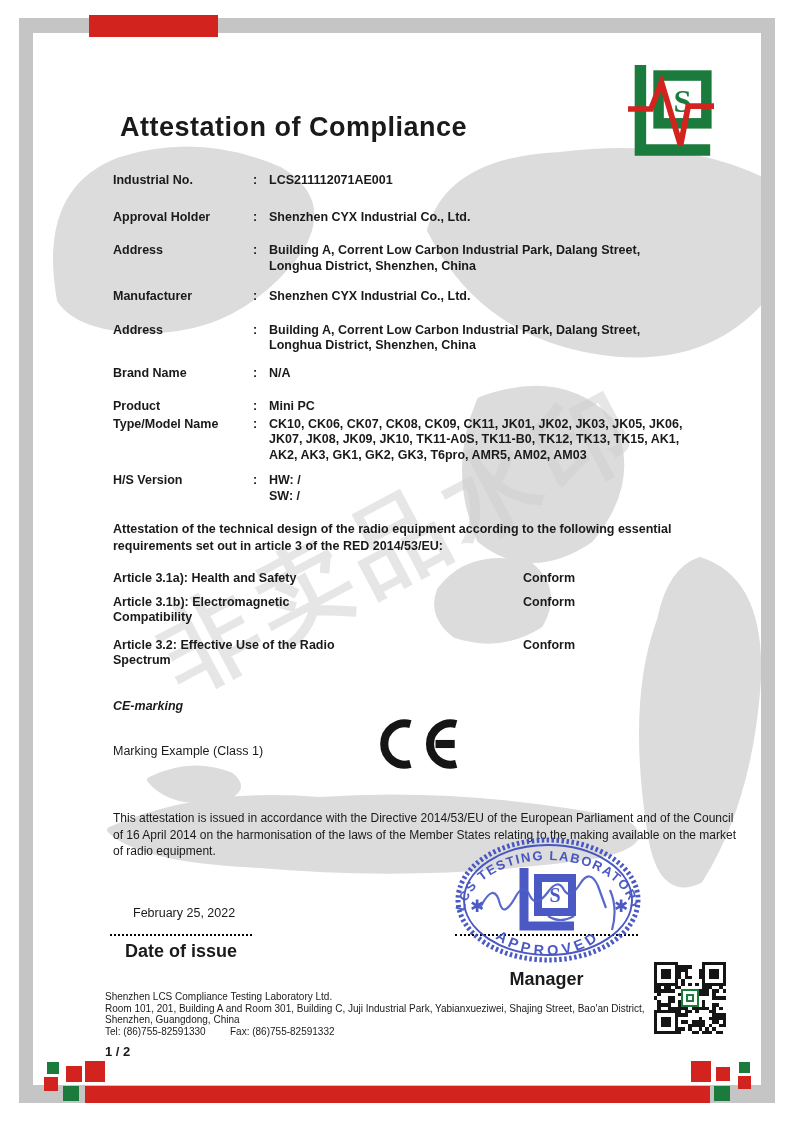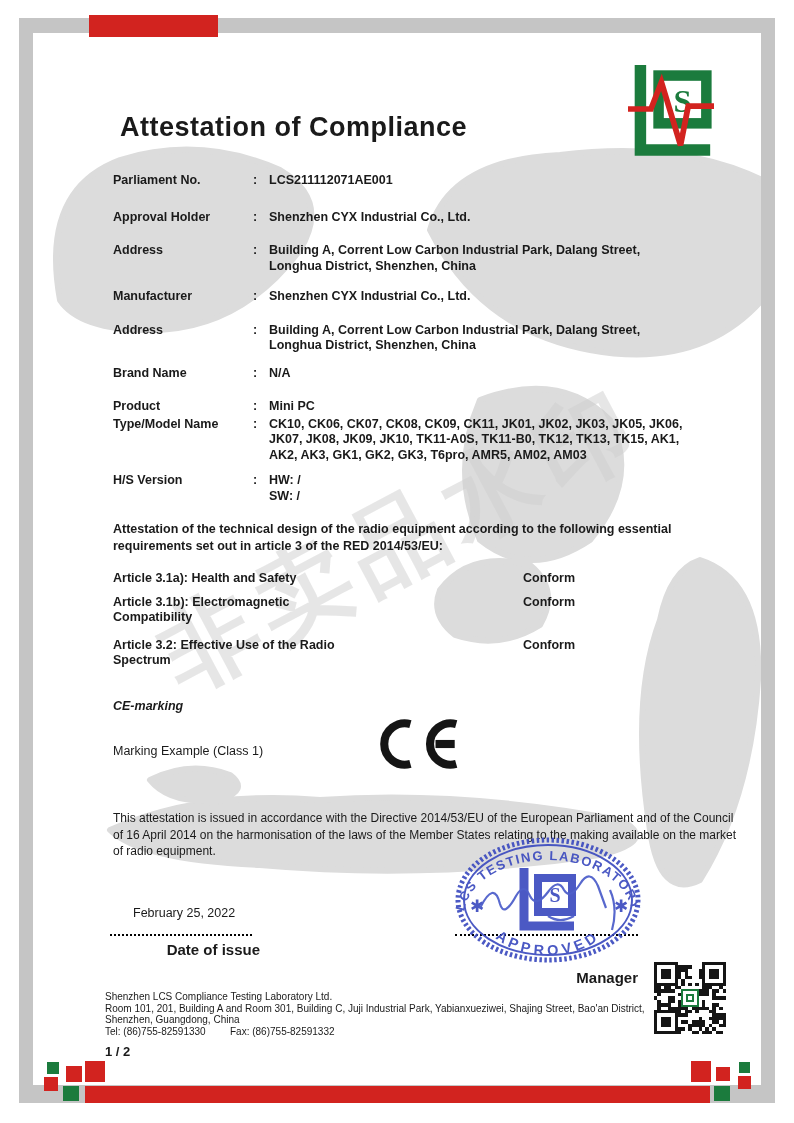--- a/index.html
+++ b/index.html
@@ -46,21 +46,21 @@
   .ce-label{position:absolute;left:113px;top:699px;font-weight:bold;font-size:12.5px;z-index:2;font-style:italic;}
   .marking-example{position:absolute;left:113px;top:744px;font-size:12.5px;z-index:2;}
   .ce-mark{position:absolute;left:372px;top:710px;width:96px;height:68px;z-index:2;}
   .directive{position:absolute;left:113px;top:810px;width:628px;font-size:12px;
              line-height:16.5px;z-index:2;}
   
   .issue-date{position:absolute;left:133px;top:906px;font-size:12.5px;z-index:2;}
   .dotline{position:absolute;height:14px;border-bottom:2px dotted #000;z-index:2;}
   .dotline-date{left:110px;top:920px;width:142px;}
   .dotline-manager{left:455px;top:920px;width:183px;}
-  .sign-label{position:absolute;font-size:15px;font-weight:bold;text-align:right;z-index:2;}
+  .sign-label{position:absolute;font-size:18px;font-weight:bold;text-align:center;z-index:2;}
   .label-date{left:102px;top:941px;width:158px;}
   .label-manager{left:455px;top:941px;width:183px;margin-top:28px;}
   .stamp{position:absolute;left:450px;top:836px;width:196px;height:132px;opacity:.92;z-index:2;}
   
   .footer{position:absolute;left:105px;top:991px;width:560px;font-size:10px;
           line-height:11.5px;z-index:2;}
   .footer-row{display:flex;}
   .fcol1{width:125px;flex:none;}
   .page-num{position:absolute;left:105px;top:1044px;font-size:13px;font-weight:bold;z-index:2;}
   .qr{position:absolute;left:654px;top:962px;width:72px;height:72px;display:grid;
@@ -113,21 +113,21 @@
     <path d="M13,4 V93 H86" fill="none" stroke="#1b7b3d" stroke-width="12"></path>
     <rect x="32" y="15" width="50" height="50" fill="none" stroke="#1b7b3d" stroke-width="11"></rect>
     <text x="57" y="53" text-anchor="middle" font-family="Liberation Serif, serif" font-size="34" font-weight="bold" fill="#1b7b3d">S</text>
     <path d="M0,50 H24 L35,22 L55,88 L63,47 H90" fill="none" stroke="#d2231f" stroke-width="6"></path>
   </svg>
 
   <div class="title">Attestation of Compliance</div>
 
   <div class="fields">
     <div class="field-row">
-      <div class="field-label">Parliament No.</div>
+      <div class="field-label">Industrial No.</div>
       <div class="field-colon">:</div>
       <div class="field-value">LCS211112071AE001</div>
     </div>
     <div class="field-row">
       <div class="field-label">Approval Holder</div>
       <div class="field-colon">:</div>
       <div class="field-value">Shenzhen CYX Industrial Co., Ltd.</div>
     </div>
     <div class="field-row">
       <div class="field-label">Address</div>

